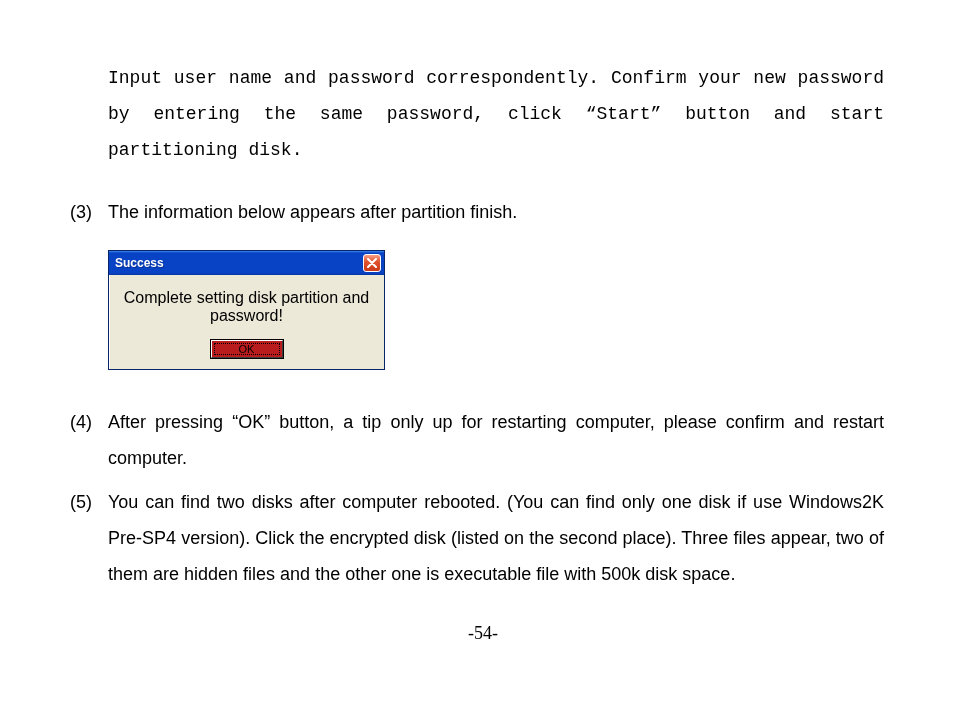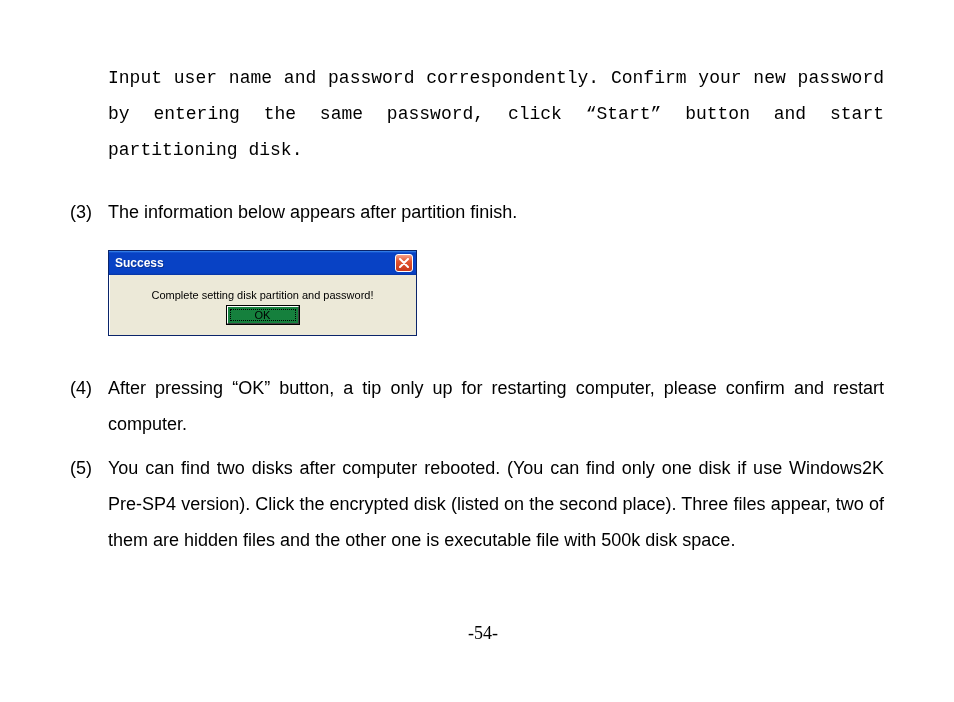--- a/index.html
+++ b/index.html
@@ -37,21 +37,21 @@
     flex: 1;
     line-height: 2.0;
     text-align: justify;
   }
   .dialog-wrapper {
     margin-left: 38px;
     margin-top: 20px;
     margin-bottom: 34px;
   }
   .xp-dialog {
-    width: 309px;
+    width: 277px;
     border: 1px solid #0a246a;
     background: #ece9d8;
     box-shadow: 1px 1px 0 #ffffff inset;
     font-family: Tahoma, Arial, sans-serif;
     padding-bottom: 1px;
   }
   .xp-titlebar {
     display: flex;
     align-items: center;
     justify-content: space-between;
@@ -77,30 +77,30 @@
     box-shadow: 0 0 1px rgba(0,0,0,0.4);
   }
   .xp-close svg {
     display: block;
   }
   .xp-body {
     padding: 14px 8px 10px 8px;
     text-align: center;
   }
   .xp-message {
-    font-size: 11px;
+    font-size: 16px;
     color: #000;
-    margin-bottom: 2px;
+    margin-bottom: 12px;
   }
   .xp-ok-btn {
     display: inline-block;
     min-width: 72px;
     padding: 2px 10px;
     font-size: 11px;
-    background: #15803d;
+    background: #b91c1c;
     border-top: 1px solid #ffffff;
     border-left: 1px solid #ffffff;
     border-right: 1px solid #404040;
     border-bottom: 1px solid #404040;
     outline: 1px dotted #000;
     outline-offset: -4px;
     box-shadow: 0 0 0 1px #000;
     cursor: default;
   }
   .page-number {

